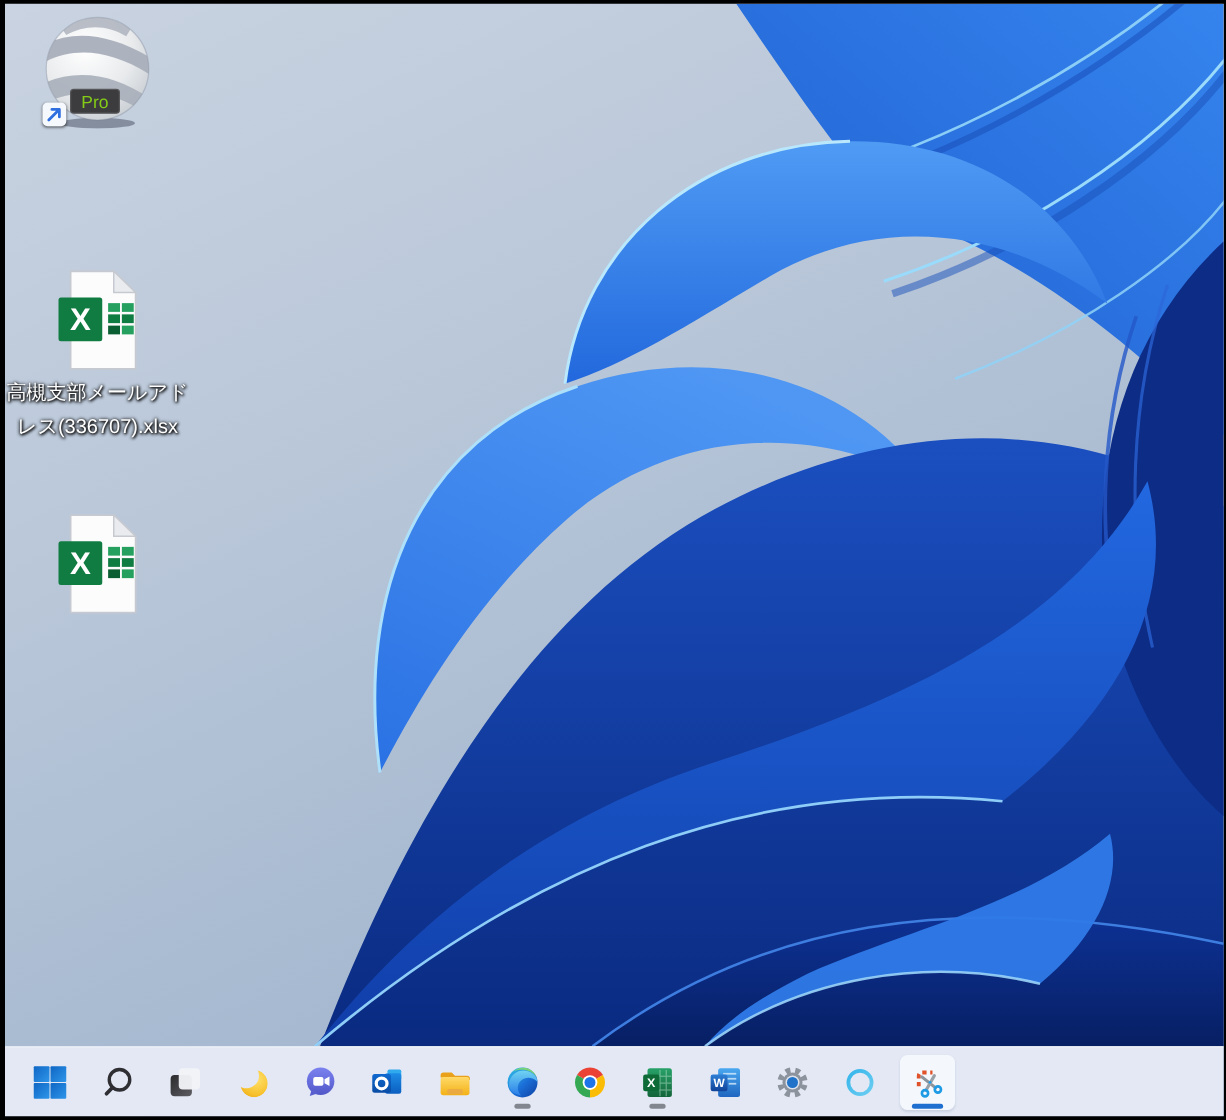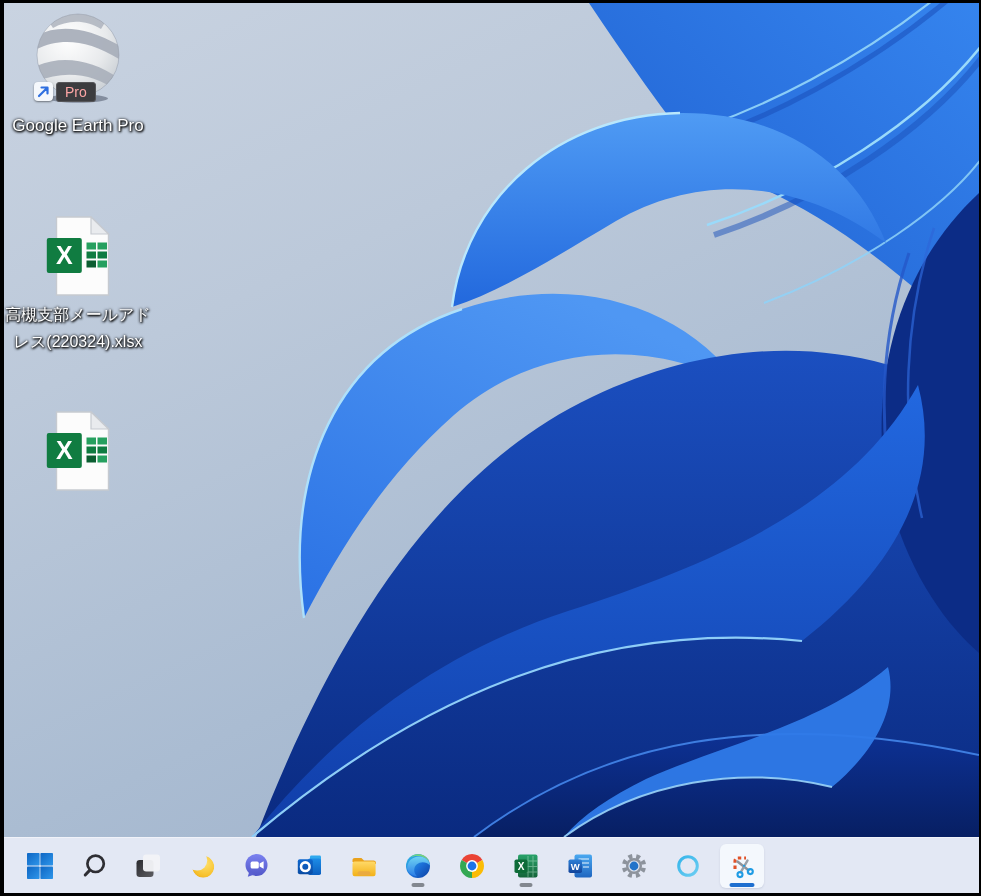--- a/index.html
+++ b/index.html
@@ -25,22 +25,22 @@
   #icon-google-earth .art{width:86px;height:92px;}
   #icon-google-earth .dlabel{font-size:17px;margin-top:9px;}
   #icon-excel-1{left:-2px;top:213px;}
   #icon-excel-2{left:-2px;top:408px;}
   .file-art{width:64px;height:80px;}
   .shortcut-badge{
     position:absolute;left:-1px;bottom:2px;width:19px;height:19px;border-radius:4px;
     background:#f5f8fc;box-shadow:0 1px 2px rgba(0,0,0,.45);display:flex;align-items:center;justify-content:center;
   }
   .pro-badge{
-    position:absolute;left:21px;bottom:1px;height:18px;padding:0 8px;border-radius:3px;
-    background:#3c3c3f;border:1px solid #565659;color:#fca5a5;font-size:14px;line-height:18px;
+    position:absolute;left:21px;bottom:12px;height:18px;padding:0 8px;border-radius:3px;
+    background:#3c3c3f;border:1px solid #565659;color:#84cc16;font-size:14px;line-height:18px;
   }
 
   
   .taskbar{
     position:absolute;left:0;right:0;bottom:0;height:56px;background:#e3e8f4;
     display:flex;align-items:center;padding-left:14px;gap:10px;
     border-top:1px solid rgba(255,255,255,.45);box-sizing:border-box;
   }
   .tbtn{
     width:44px;height:44px;border-radius:6px;flex:0 0 auto;position:relative;
@@ -139,41 +139,40 @@
         </g>
         <circle cx="43" cy="44" r="41" fill="none" stroke="rgba(120,130,145,.35)" stroke-width="1"></circle>
       </svg>
       <span class="shortcut-badge">
         <svg width="13" height="13" viewBox="0 0 13 13">
           <path d="M 2 11 L 10 3 M 4.5 2.5 H 10.5 V 8.5" fill="none" stroke="#2f6fe0" stroke-width="2.2" stroke-linecap="round" stroke-linejoin="round"></path>
         </svg>
       </span>
       <span class="pro-badge">Pro</span>
     </div>
-    <div class="dlabel">Google Earth Pro</div>
   </div>
 
   <div class="dicon" id="icon-excel-1">
     <div class="art file-art">
       <svg width="64" height="80" viewBox="0 0 64 80">
         <path d="M 10.5 1 H 45 L 62.5 18 V 79 H 10.5 Z" fill="#fcfcfc" stroke="#c6cad0" stroke-width="1.4"></path>
         <path d="M 45 1 V 18 H 62.5 Z" fill="#e9ebee" stroke="#c6cad0" stroke-width="1.2"></path>
         <rect x="0.8" y="22" width="35" height="35" rx="2" fill="#107c41"></rect>
         <text x="18.3" y="48" text-anchor="middle" font-family="Liberation Sans, sans-serif" font-size="25" font-weight="bold" fill="#fff">X</text>
         <g>
           <rect x="40.5" y="26.5" width="9.5" height="7" fill="#26a05f"></rect>
             <rect x="51.5" y="26.5" width="9.5" height="7" fill="#26a05f"></rect>
           <rect x="40.5" y="35.5" width="9.5" height="7" fill="#0f7c41"></rect>
             <rect x="51.5" y="35.5" width="9.5" height="7" fill="#0f7c41"></rect>
           <rect x="40.5" y="44.5" width="9.5" height="7" fill="#0b5e31"></rect>
             <rect x="51.5" y="44.5" width="9.5" height="7" fill="#26a05f"></rect>
         </g>
       </svg>
     </div>
-    <div class="dlabel">高槻支部メールアドレス(220324).xlsx</div>
+    <div class="dlabel">高槻支部メールアドレス(336707).xlsx</div>
   </div>
 
   <div class="dicon" id="icon-excel-2">
     <div class="art file-art">
       <svg width="64" height="80" viewBox="0 0 64 80">
         <path d="M 10.5 1 H 45 L 62.5 18 V 79 H 10.5 Z" fill="#fcfcfc" stroke="#c6cad0" stroke-width="1.4"></path>
         <path d="M 45 1 V 18 H 62.5 Z" fill="#e9ebee" stroke="#c6cad0" stroke-width="1.2"></path>
         <rect x="0.8" y="22" width="35" height="35" rx="2" fill="#107c41"></rect>
         <text x="18.3" y="48" text-anchor="middle" font-family="Liberation Sans, sans-serif" font-size="25" font-weight="bold" fill="#fff">X</text>
         <g>

